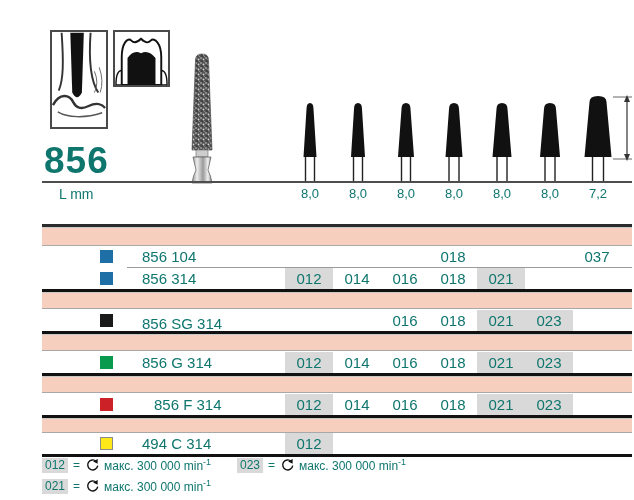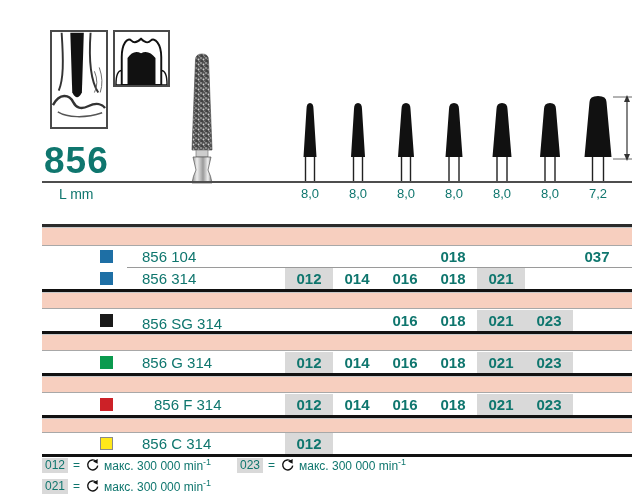--- a/index.html
+++ b/index.html
@@ -15,21 +15,21 @@
   .len-label{position:absolute;width:36px;text-align:center;font-size:13px;top:186px;}
   .pink{position:absolute;left:42px;width:590px;background:#f7cfbf;
         border-bottom:1px solid #a8a8a8;border-top:1px solid #c9c9c9;box-sizing:border-box;}
   .topline{position:absolute;left:42px;top:224px;width:590px;height:3px;background:#2b2b2b;}
   .thick{position:absolute;left:42px;width:590px;height:3px;background:#111;}
   .hairline{position:absolute;height:1px;background:#9a9a9a;}
   .sq{position:absolute;width:13px;height:13px;}
   .sq.bordered{border:1px solid #8a8a8a;box-sizing:border-box;}
   .rowlabel{position:absolute;left:142px;font-size:15px;line-height:21px;white-space:pre;}
   .rowlabel b{font-weight:normal;}
-  .cell{position:absolute;width:48px;font-size:15px;font-weight:bold;text-align:center;line-height:21px;}
+  .cell{position:absolute;width:48px;font-size:15px;font-weight:normal;text-align:center;line-height:21px;}
   .cell.hl{background:#d9d9d9;}
   .legend-item{position:absolute;display:flex;align-items:center;font-size:12px;height:18px;}
   .chip{background:#d9d9d9;padding:0 3px;line-height:15px;}
   .eq{margin:0 5px;}
   .rot{margin-right:4px;}
   .speedtext sup{font-size:9px;}
 </style>
 </head>
 <body>
 
@@ -151,21 +151,21 @@
       <div class="sq " style="left:100px;top:397.5px;background:#cc2127;"></div>
       <div class="rowlabel" style="top:394px;margin-left:12px;"><span>856 F</span> <b>314</b></div>
       <div class="cell hl" style="left:285px;top:394px;">012</div>
       <div class="cell" style="left:333px;top:394px;">014</div>
       <div class="cell" style="left:381px;top:394px;">016</div>
       <div class="cell" style="left:429px;top:394px;">018</div>
       <div class="cell hl" style="left:477px;top:394px;">021</div>
       <div class="cell hl" style="left:525px;top:394px;">023</div>
       <div class="thick" style="top:415px;"></div>
       <div class="sq bordered" style="left:100px;top:436.5px;background:#ffe81a;"></div>
-      <div class="rowlabel" style="top:433px;"><span>856 C</span> <b>314</b></div>
+      <div class="rowlabel" style="top:433px;"><span>494 C</span> <b>314</b></div>
       <div class="cell hl" style="left:285px;top:433px;">012</div>
       <div class="thick" style="top:454px;"></div>
       <div class="hairline" style="left:127px;top:267px;width:505px;"></div>
     </div>
 
   <div id="legendArea">
       <div class="legend-item" style="left:42px;top:456px;">
       <span class="chip">012</span>
       <span class="eq">=</span>
       <svg class="rot" width="15" height="15" viewBox="0 0 15 15">

